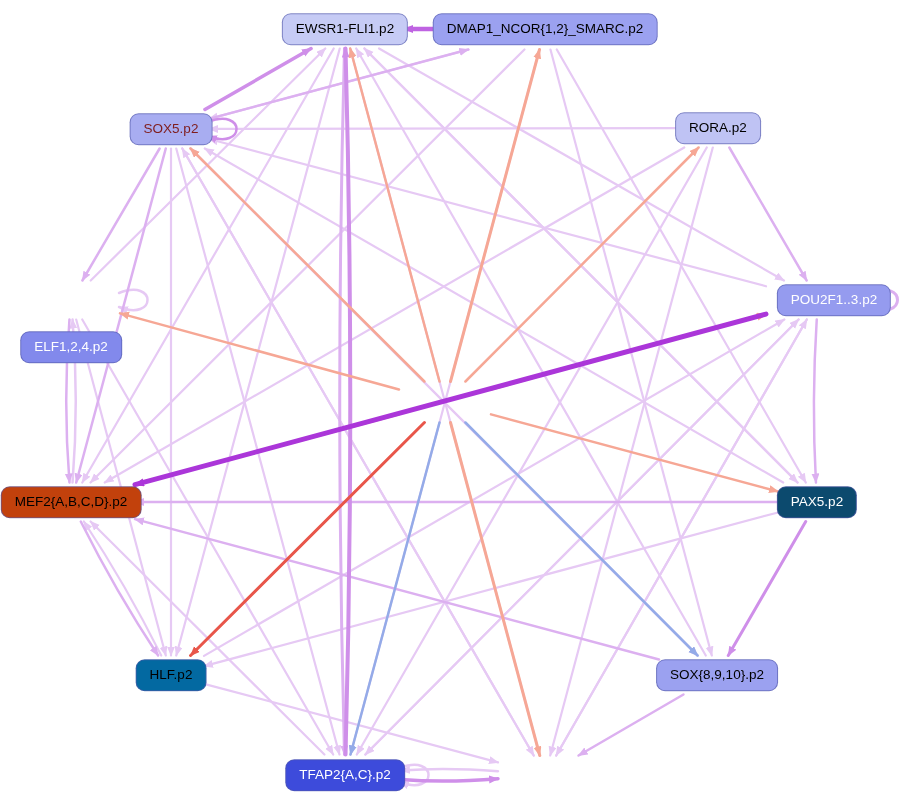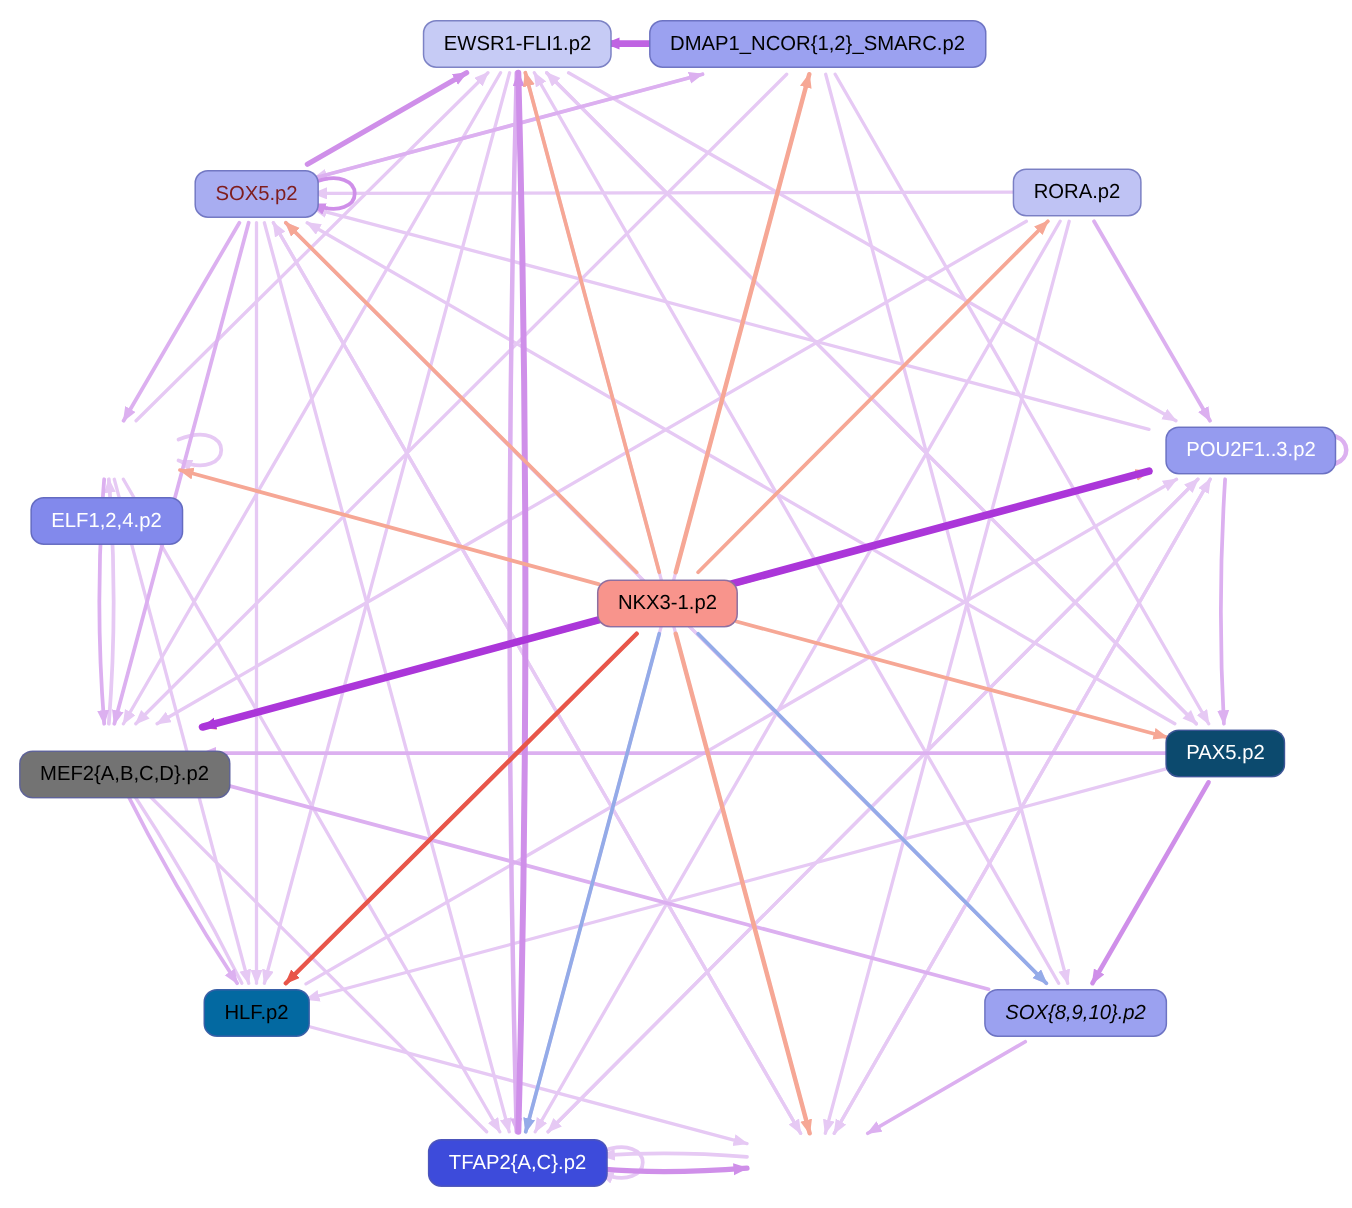--- a/index.html
+++ b/index.html
@@ -124,19 +124,18 @@
       <path d="M 465.42490842490844 422.5 Q 581 538.5 697.5714285714286 655.5" fill="none" stroke="#94abe8" stroke-width="2.5" stroke-linecap="round" marker-end="url(#arrow6)"></path>
       <path d="M 766 314.0615796519411 Q 444.5 401 135 484.6934404283802" fill="none" stroke="#ab36d9" stroke-width="5" stroke-linecap="round" marker-end="url(#arrow7)"></path>
     </svg>
 
   <div class="node" style="left: 345px; top: 29px; background: rgb(198, 203, 245); color: rgb(0, 0, 0);"><span class="node-label">EWSR1-FLI1.p2</span></div>
   <div class="node" style="left: 545px; top: 29px; background: rgb(155, 161, 240); color: rgb(0, 0, 0);"><span class="node-label">DMAP1_NCOR{1,2}_SMARC.p2</span></div>
   <div class="node" style="left: 171px; top: 129px; background: rgb(168, 173, 241); color: #7f1d1d;"><span class="node-label">SOX5.p2</span></div>
   <div class="node" style="left: 718px; top: 128px; background: rgb(191, 195, 244); color: rgb(0, 0, 0); text-align: center;"><span class="node-label">RORA.p2</span></div>
   <div class="node" style="left: 71px; top: 300px; background: rgb(130, 137, 236); color: rgb(255, 255, 255); margin-top: 47px;"><span class="node-label">ELF1,2,4.p2</span></div>
   <div class="node" style="left: 818px; top: 300px; background: rgb(149, 155, 239); color: rgb(255, 255, 255); margin-left: 16px;"><span class="node-label">POU2F1..3.p2</span></div>
-  <div class="node" style="left: 445px; top: 402px; background: rgb(248, 148, 140); color: rgb(0, 0, 0);"><span class="node-label">NKX3-1.p2</span></div>
-  <div class="node" style="left: 71px; top: 516px; background: #737373; color: rgb(0, 0, 0); margin-left: 12px;"><span class="node-label">MEF2{A,B,C,D}.p2</span></div>
+  <div class="node" style="left: 71px; top: 502px; background: #c2410c; color: rgb(0, 0, 0);"><span class="node-label">MEF2{A,B,C,D}.p2</span></div>
   <div class="node" style="left: 817px; top: 502px; background: #0c4a6e; color: rgb(255, 255, 255);"><span class="node-label">PAX5.p2</span></div>
   <div class="node" style="left: 171px; top: 675px; background: #0369a1; color: rgb(0, 0, 0);"><span class="node-label">HLF.p2</span></div>
-  <div class="node" style="left: 717px; top: 675px; background: rgb(155, 161, 240); color: rgb(0, 0, 0); font-style: italic;"><span class="node-label">SOX{8,9,10}.p2</span></div>
+  <div class="node" style="left: 717px; top: 675px; background: rgb(155, 161, 240); color: rgb(0, 0, 0);"><span class="node-label">SOX{8,9,10}.p2</span></div>
   <div class="node" style="left: 345px; top: 775px; background: rgb(61, 75, 219); color: rgb(255, 255, 255);"><span class="node-label">TFAP2{A,C}.p2</span></div>
 </div>
 
 </body></html>

